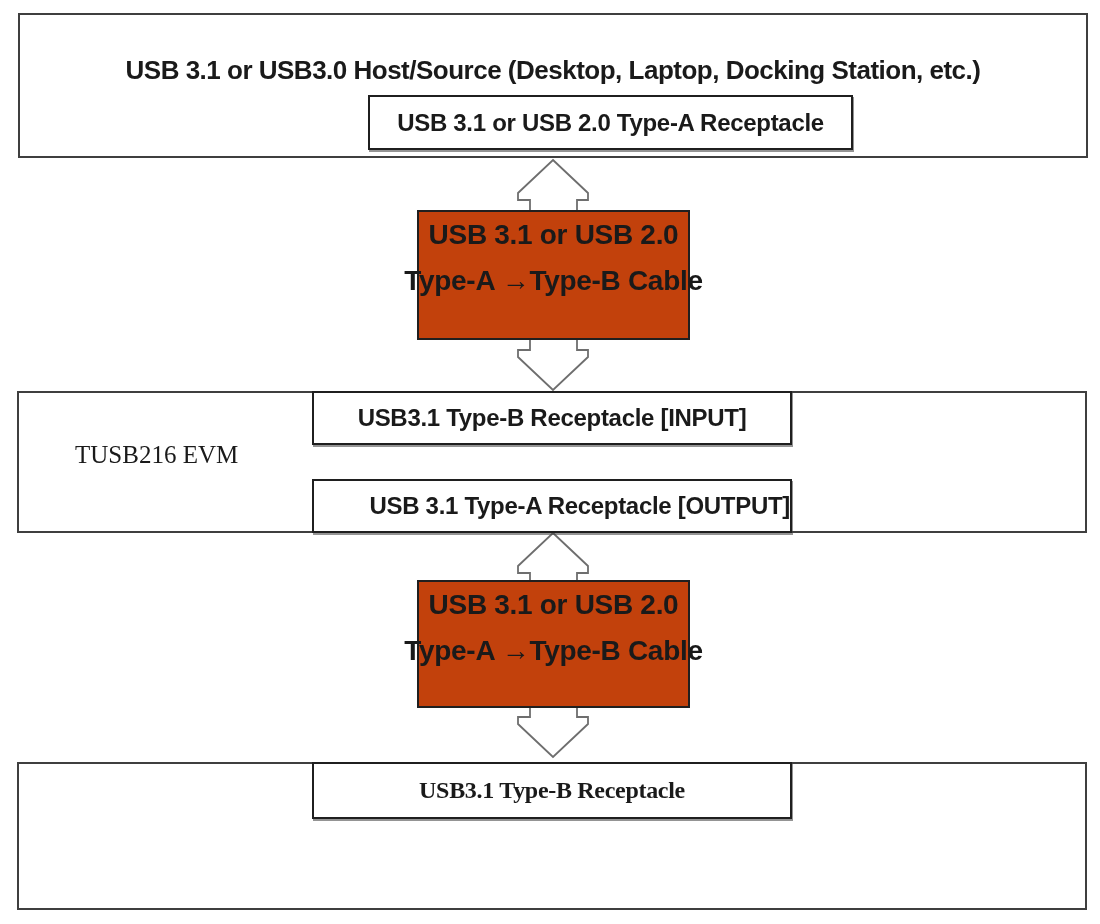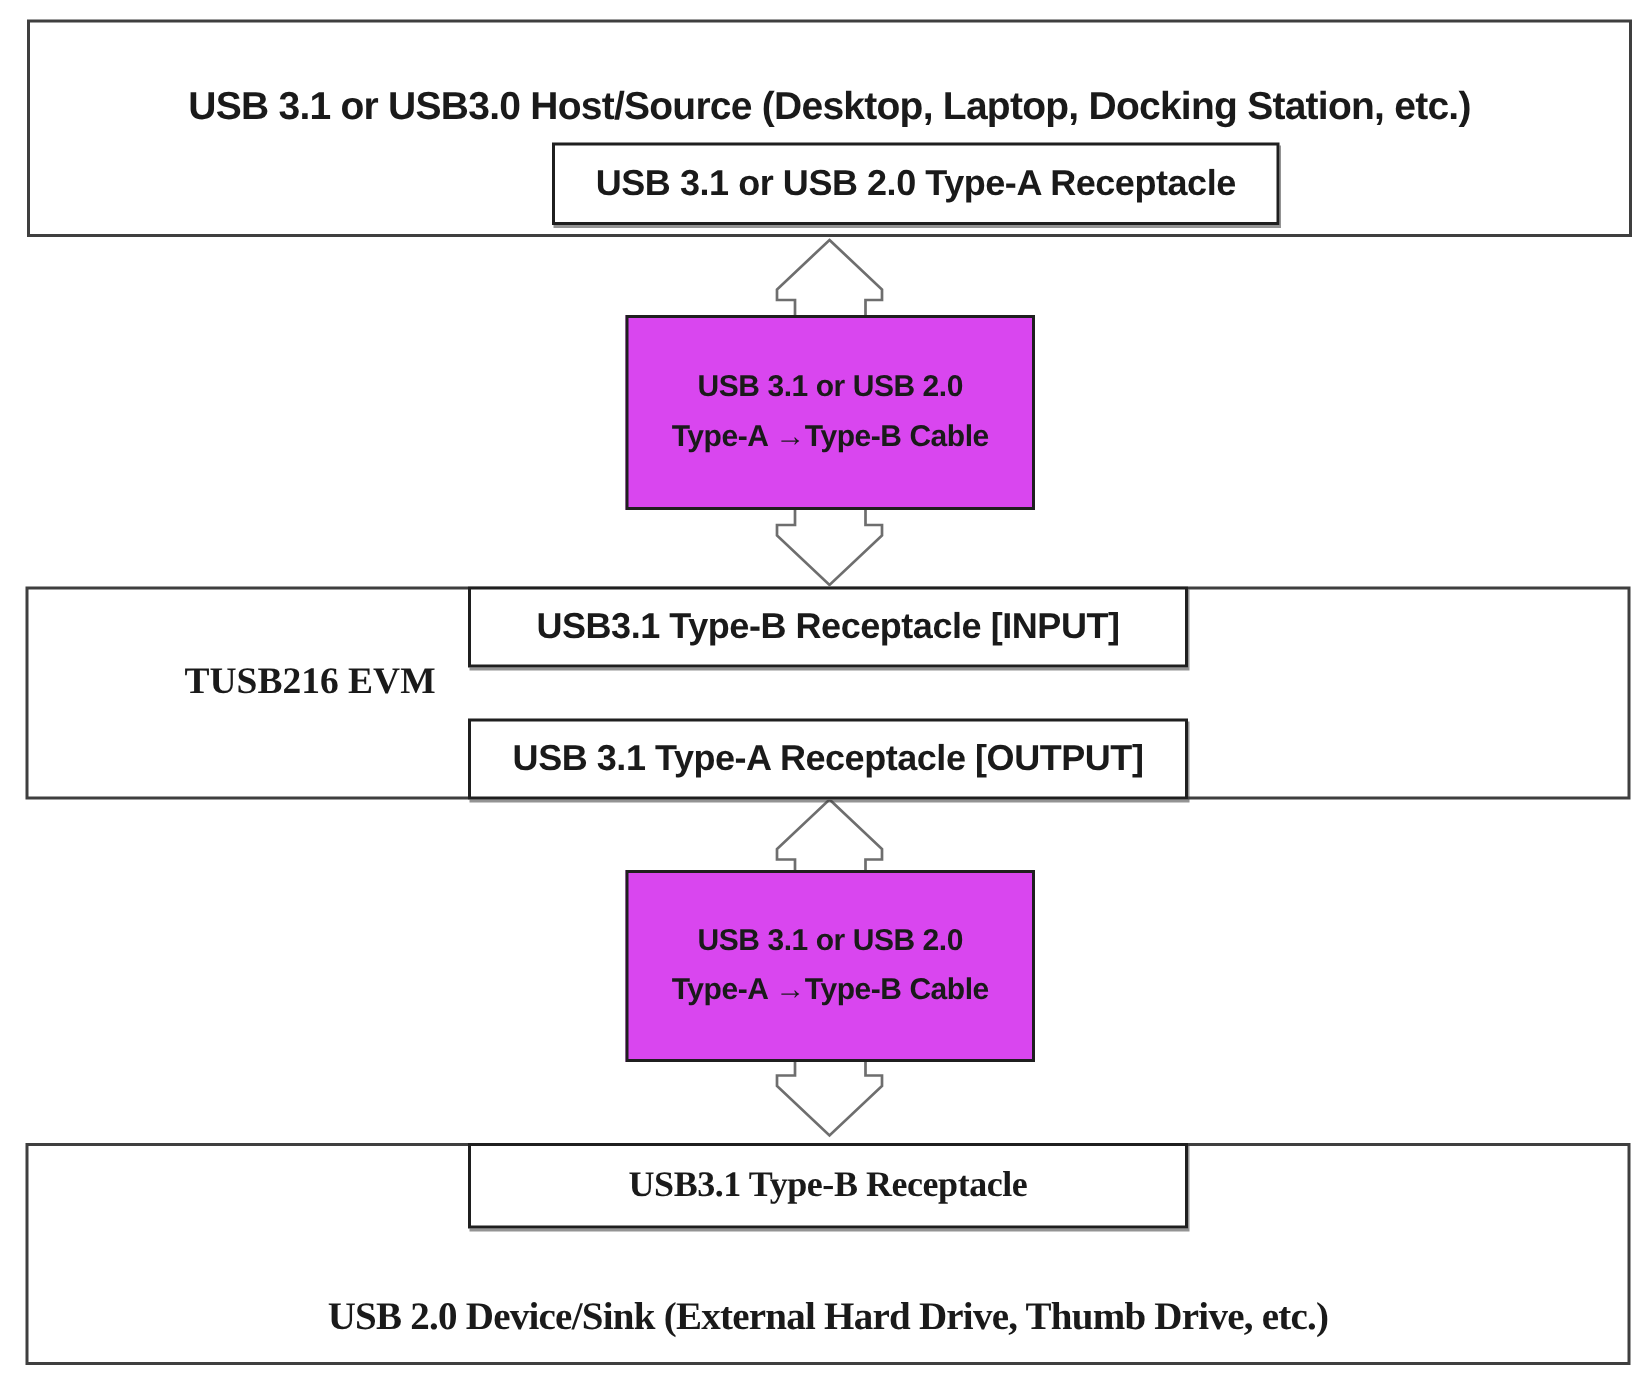--- a/index.html
+++ b/index.html
@@ -37,39 +37,37 @@
     align-items: center;
     justify-content: center;
     font-size: 24px;
     letter-spacing: -0.3px;
     white-space: nowrap;
     z-index: 2;
   }
   .cablebox {
     position: absolute;
     box-sizing: border-box;
-    background: #d946ef;
+    background: #c2410c;
     border: 2px solid #1f1f1f;
     display: flex;
     flex-direction: column;
     align-items: center;
-    justify-content: center;
-    font-size: 20px;
+    font-size: 28px;
     line-height: 1.65;
     letter-spacing: -0.3px;
     white-space: nowrap;
     z-index: 2;
   }
   .evm-label {
     position: absolute;
     font-family: "Liberation Serif", serif;
-    font-weight: bold;
+    font-weight: normal;
     font-size: 25px;
     white-space: nowrap;
-    margin-left: 48px;
   }
   .arrow-layer {
     position: absolute;
     left: 0; top: 0;
     width: 1100px; height: 924px;
     z-index: 1;
   }
 </style>
 </head>
 <body>
@@ -91,30 +89,29 @@
   <div class="cablebox" style="left:417px; top:210px; width:273px; height:130px;">
     <span>USB 3.1 or USB 2.0</span>
     <span>Type-A →Type-B Cable</span>
   </div>
 
   <div class="bigbox" style="left:17px; top:391px; width:1070px; height:142px;">
     <div class="evm-label" style="left:56px; top:48px;">TUSB216 EVM</div>
     <div class="innerbox" style="left:293px; top:-2px; width:480px; height:54px;">
       <span>USB3.1 Type-B Receptacle [INPUT]</span>
     </div>
-    <div class="innerbox" style="left:293px; top:86px; width:480px; height:54px;">
+    <div class="innerbox" style="left:293px; top:86px; width:480px; height:54px;justify-content:flex-end;">
       <span>USB 3.1 Type-A Receptacle [OUTPUT]</span>
     </div>
   </div>
 
   <div class="cablebox" style="left:417px; top:580px; width:273px; height:128px;">
     <span>USB 3.1 or USB 2.0</span>
     <span>Type-A →Type-B Cable</span>
   </div>
 
   <div class="bigbox" style="left:17px; top:762px; width:1070px; height:148px;font-family:Liberation Serif, serif;">
     <div class="innerbox" style="left:293px; top:-2px; width:480px; height:57px;">
       <span>USB3.1 Type-B Receptacle</span>
     </div>
-    <div class="boxtitle" style="top:99px;">USB 2.0 Device/Sink (External Hard Drive, Thumb Drive, etc.)</div>
   </div>
 
 </div>
 
 </body></html>

